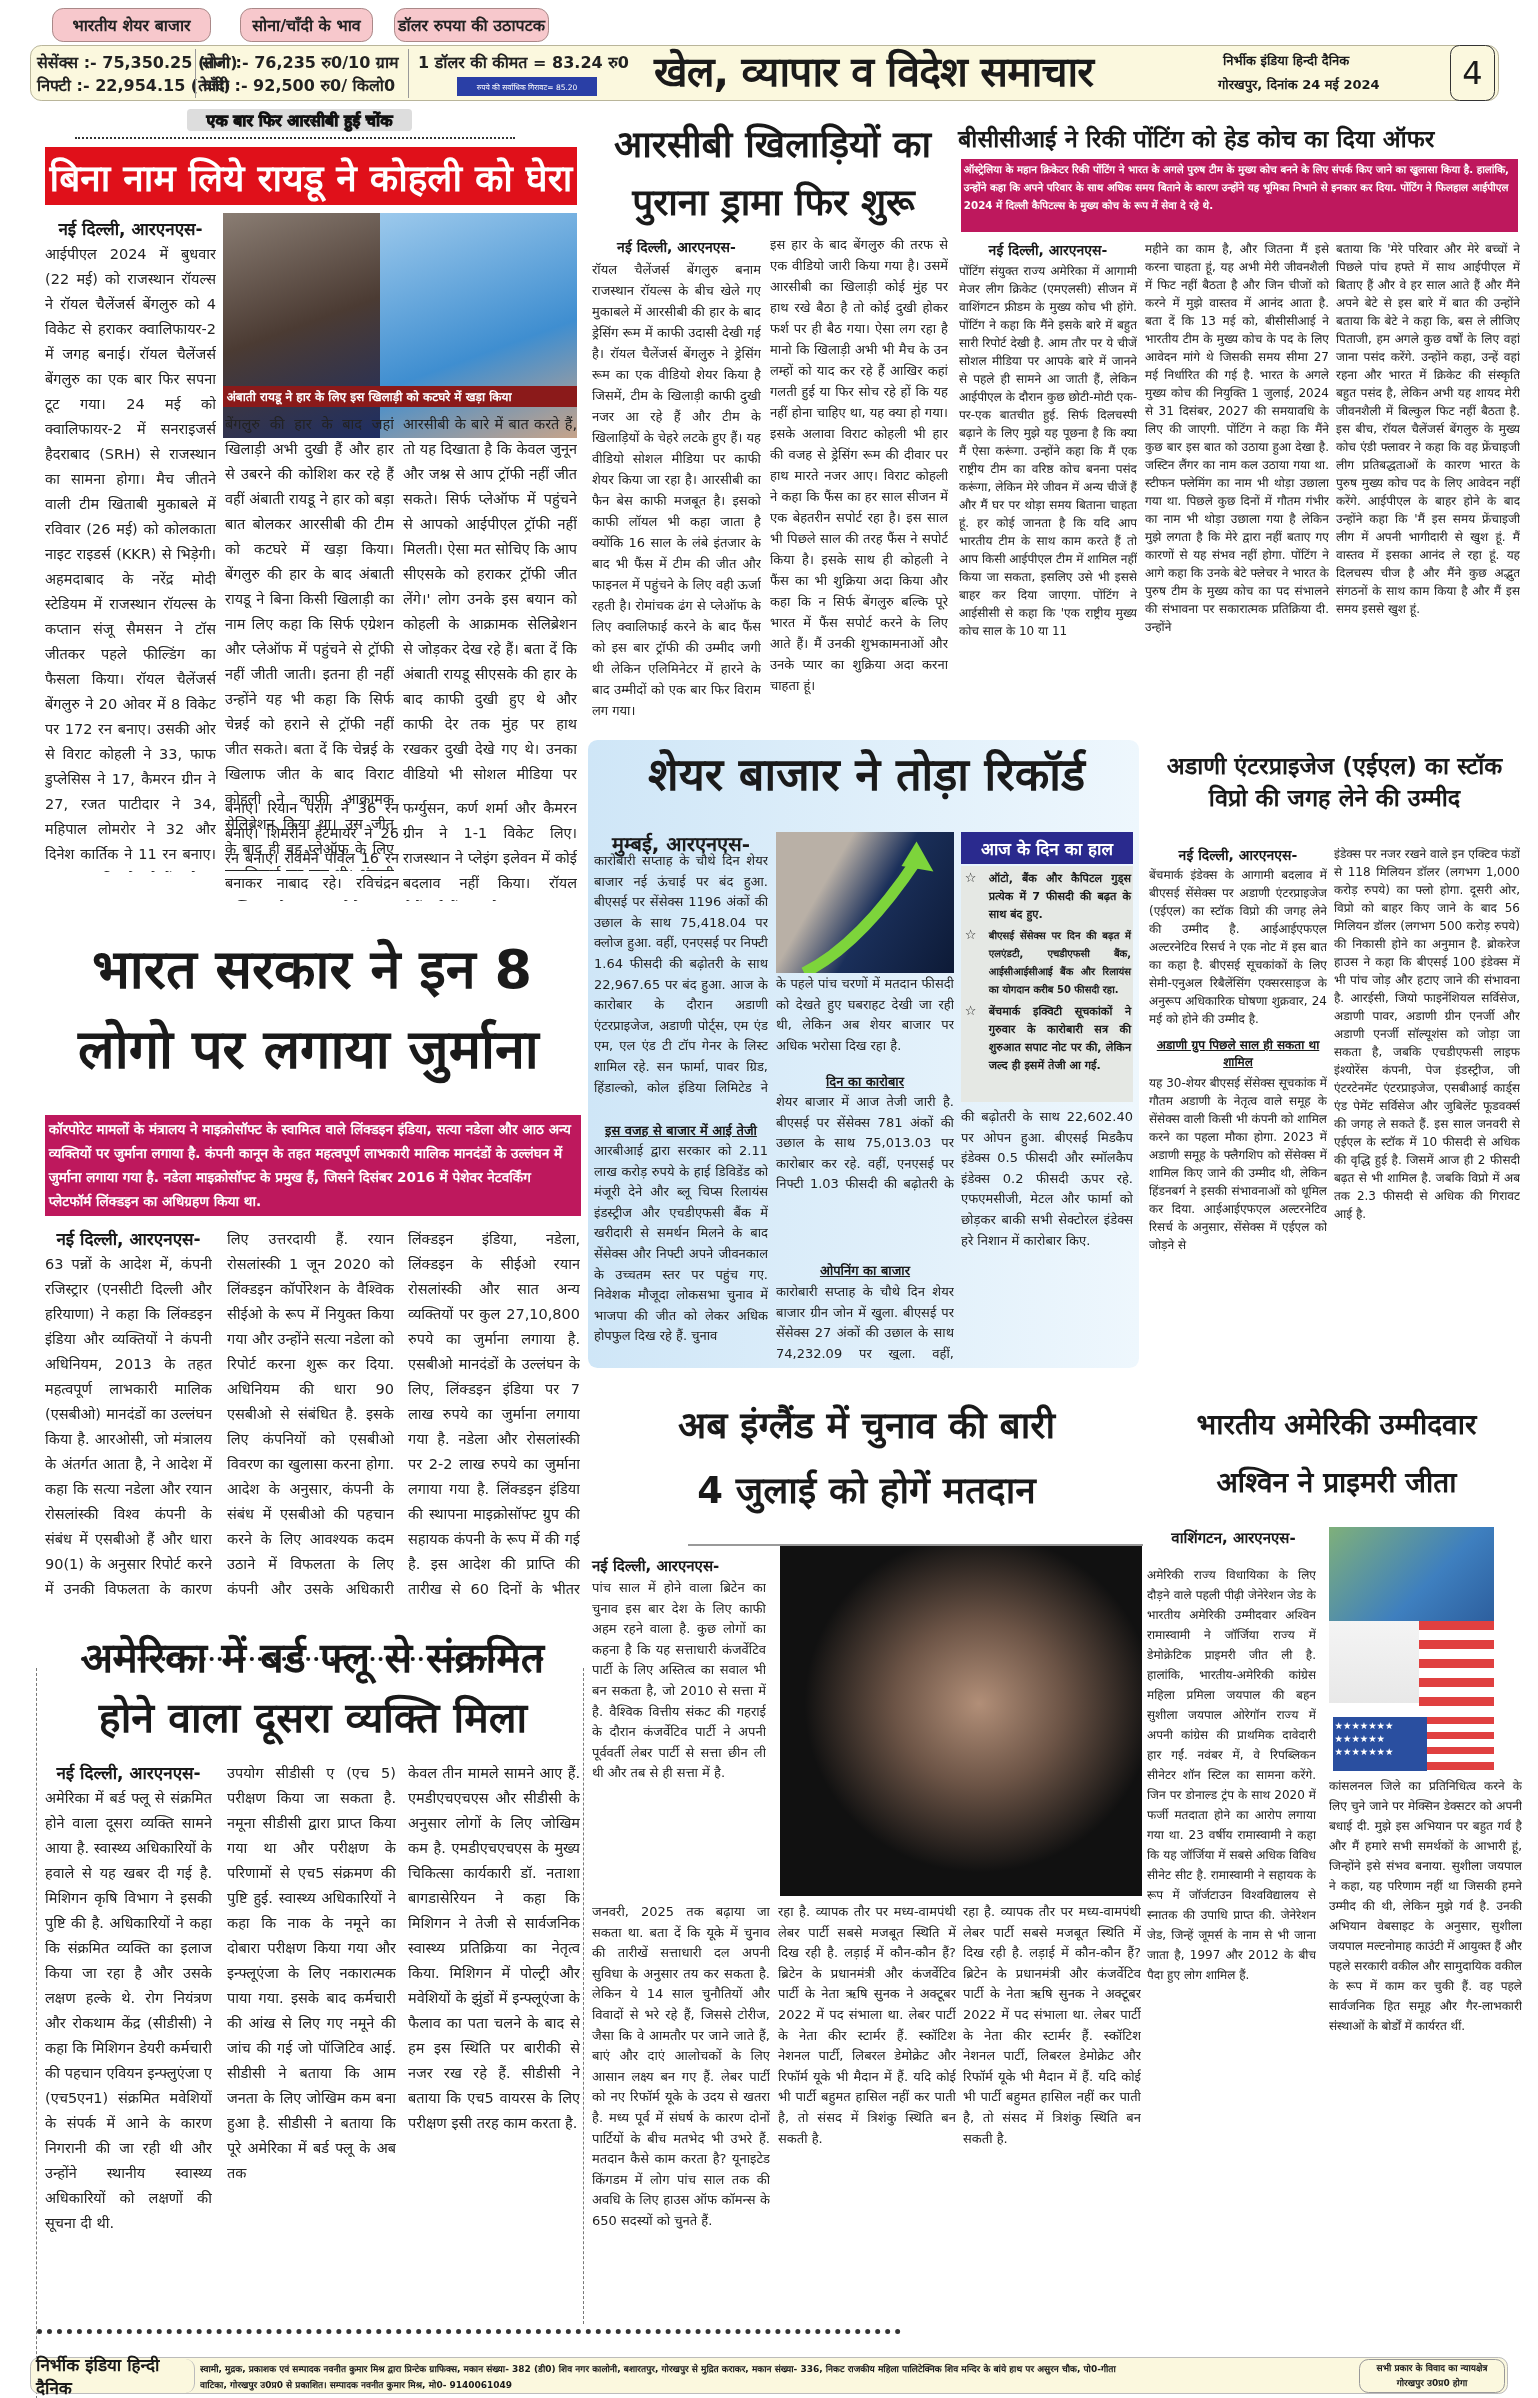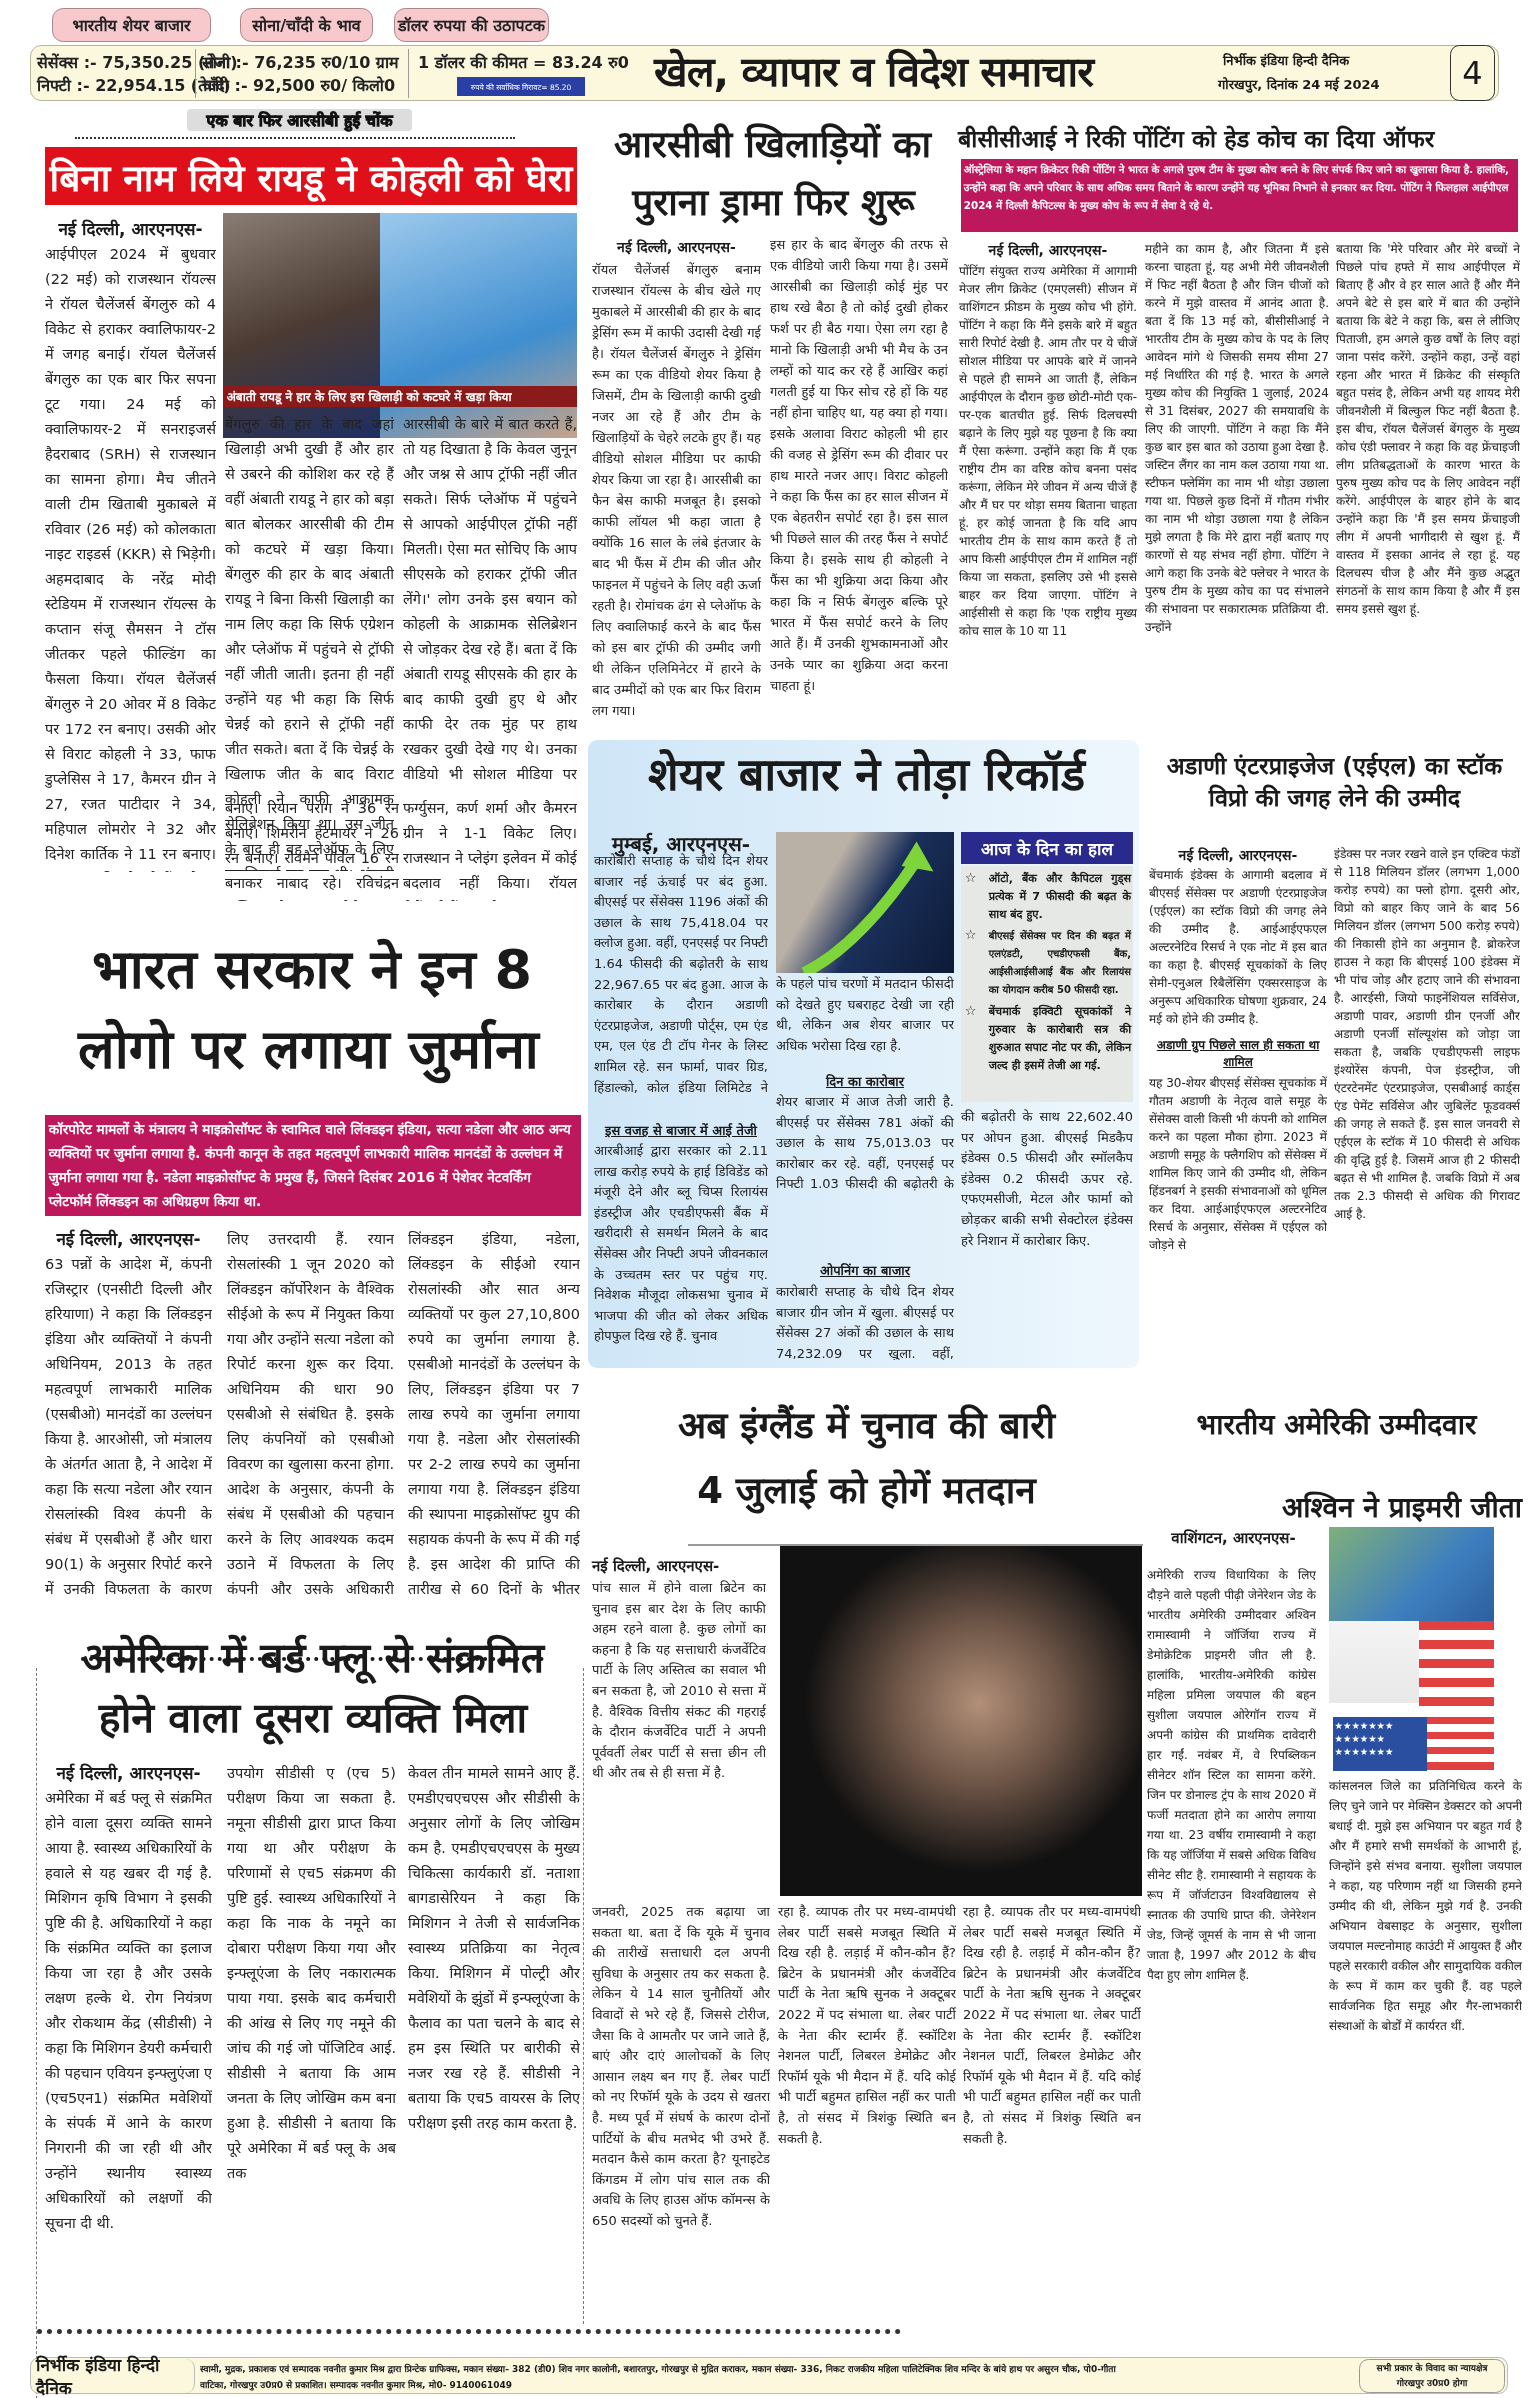--- a/index.html
+++ b/index.html
@@ -26,21 +26,21 @@
 <div class="pill" style="left:394px;width:155px;">डॉलर रुपया की उठापटक</div>
 
 <div class="ticker-box"></div>
 <div class="ticker-cell" style="left:37px;top:51px;">सेसेंक्स :- 75,350.25 (तेजी)</div>
 <div class="ticker-cell" style="left:37px;top:74px;">निफ्टी :- 22,954.15 (तेजी)</div>
 <div class="vsep" style="left:195px;"></div>
 <div class="ticker-cell" style="left:202px;top:51px;">सोना :- 76,235 रु0/10 ग्राम</div>
 <div class="ticker-cell" style="left:202px;top:74px;">चाँदी :- 92,500 रु0/ किलो0</div>
 <div class="vsep" style="left:408px;"></div>
 <div class="ticker-cell" style="left:418px;top:51px;">1 डॉलर की कीमत = 83.24 रु0</div>
-<div class="abs" style="left:457px;top:77px;width:128px;height:19px;background:#2a3fa6;color:#fff;font-size:7.5px;display:flex;align-items:center;justify-content:center;">रुपये की सर्वाधिक गिरावट= 85.20</div>
+<div class="abs" style="left:457px;top:77px;width:140px;height:19px;background:#2a3fa6;color:#fff;font-size:7.5px;display:flex;align-items:center;justify-content:center;">रुपये की सर्वाधिक गिरावट= 85.20</div>
 
 <div class="abs" style="left:618px;top:42px;font-size:41px;font-weight:bold;color:#1a1a1a;letter-spacing:-0.9px;margin-left:36px;">खेल, व्यापार व विदेश समाचार</div>
 <div class="abs" style="left:1223px;top:51px;font-size:13px;font-weight:bold;">निर्भीक इंडिया हिन्दी दैनिक</div>
 <div class="abs" style="left:1218px;top:75px;font-size:13px;font-weight:bold;">गोरखपुर, दिनांक 24 मई 2024</div>
 <div class="abs" style="left:1450px;top:45px;width:45px;height:56px;border:1.4px solid #333;border-radius:9.4px;background:#fbf8de;display:flex;align-items:center;justify-content:center;font-size:32px;">4</div>
 
 <div class="abs" style="left:187px;top:109px;width:225px;text-align:center;font-size:16px;font-weight:bold;color:#fff;-webkit-text-stroke:0.9px #111;background:#ddd;border-radius:3.7px;">एक बार फिर आरसीबी हुई चोंक</div>
 <div class="abs" style="left:75px;top:137px;width:440px;border-top:2.8px dotted #333;"></div>
 <div class="abs" style="left:45px;top:147px;width:532px;height:58px;background:#e0101a;color:#fff;font-size:37px;font-weight:bold;display:flex;align-items:center;justify-content:center;">बिना नाम लिये रायडू ने कोहली को घेरा</div>
 
@@ -140,21 +140,21 @@
 <div class="abs" style="left:688px;top:1544px;width:455px;height:1.9px;background:#999;"></div>
 
 <div class="abs dateline" style="left:592px;top:1555px;width:174px;font-size:15px;text-align:left;">नई दिल्ली, आरएनएस-</div>
 <div class="abs col-text" style="left:592px;top:1578px;width:174px;height:319px;font-size:13px;line-height:20.6px;">पांच साल में होने वाला ब्रिटेन का चुनाव इस बार देश के लिए काफी अहम रहने वाला है. कुछ लोगों का कहना है कि यह सत्ताधारी कंजर्वेटिव पार्टी के लिए अस्तित्व का सवाल भी बन सकता है, जो 2010 से सत्ता में है. वैश्विक वित्तीय संकट की गहराई के दौरान कंजर्वेटिव पार्टी ने अपनी पूर्ववर्ती लेबर पार्टी से सत्ता छीन ली थी और तब से ही सत्ता में है.</div>
 <div class="abs img-ph" style="left:780px;top:1546px;width:362px;height:350px;background:radial-gradient(ellipse at 55% 45%,#b28f78 0%,#6c5446 30%,#111 62%);"></div>
 <div class="abs col-text" style="left:592px;top:1902px;width:178px;height:422px;font-size:13px;line-height:20.6px;">जनवरी, 2025 तक बढ़ाया जा सकता था. बता दें कि यूके में चुनाव की तारीखें सत्ताधारी दल अपनी सुविधा के अनुसार तय कर सकता है. लेकिन ये 14 साल चुनौतियों और विवादों से भरे रहे हैं, जिससे टोरीज, जैसा कि वे आमतौर पर जाने जाते हैं, बाएं और दाएं आलोचकों के लिए आसान लक्ष्य बन गए हैं. लेबर पार्टी को नए रिफॉर्म यूके के उदय से खतरा है. मध्य पूर्व में संघर्ष के कारण दोनों पार्टियों के बीच मतभेद भी उभरे हैं. मतदान कैसे काम करता है? यूनाइटेड किंगडम में लोग पांच साल तक की अवधि के लिए हाउस ऑफ कॉमन्स के 650 सदस्यों को चुनते हैं.</div>
 <div class="abs col-text" style="left:778px;top:1902px;width:178px;height:422px;font-size:13px;line-height:20.6px;">रहा है. व्यापक तौर पर मध्य-वामपंथी लेबर पार्टी सबसे मजबूत स्थिति में दिख रही है. लड़ाई में कौन-कौन हैं? ब्रिटेन के प्रधानमंत्री और कंजर्वेटिव पार्टी के नेता ऋषि सुनक ने अक्टूबर 2022 में पद संभाला था. लेबर पार्टी के नेता कीर स्टार्मर हैं. स्कॉटिश नेशनल पार्टी, लिबरल डेमोक्रेट और रिफॉर्म यूके भी मैदान में हैं. यदि कोई भी पार्टी बहुमत हासिल नहीं कर पाती है, तो संसद में त्रिशंकु स्थिति बन सकती है.</div>
 <div class="abs col-text" style="left:963px;top:1902px;width:178px;height:422px;font-size:13px;line-height:20.6px;">रहा है. व्यापक तौर पर मध्य-वामपंथी लेबर पार्टी सबसे मजबूत स्थिति में दिख रही है. लड़ाई में कौन-कौन हैं? ब्रिटेन के प्रधानमंत्री और कंजर्वेटिव पार्टी के नेता ऋषि सुनक ने अक्टूबर 2022 में पद संभाला था. लेबर पार्टी के नेता कीर स्टार्मर हैं. स्कॉटिश नेशनल पार्टी, लिबरल डेमोक्रेट और रिफॉर्म यूके भी मैदान में हैं. यदि कोई भी पार्टी बहुमत हासिल नहीं कर पाती है, तो संसद में त्रिशंकु स्थिति बन सकती है.</div>
 
 <div class="abs" style="left:1151px;top:1402px;width:371px;text-align:center;font-size:28px;font-weight:bold;line-height:45px;">भारतीय अमेरिकी उम्मीदवार</div>
-<div class="abs" style="left:1151px;top:1460px;width:371px;text-align:right;font-size:28px;font-weight:bold;line-height:45px;margin-top:25px;">अश्विन ने प्राइमरी जीता</div>
+<div class="abs" style="left:1151px;top:1460px;width:371px;text-align:center;font-size:28px;font-weight:bold;line-height:45px;">अश्विन ने प्राइमरी जीता</div>
 
 <div class="abs dateline" style="left:1149px;top:1527px;width:169px;font-size:15px;">वाशिंगटन, आरएनएस-</div>
 <div class="abs col-text" style="left:1147px;top:1565px;width:169px;height:759px;font-size:12px;line-height:20px;">अमेरिकी राज्य विधायिका के लिए दौड़ने वाले पहली पीढ़ी जेनेरेशन जेड के भारतीय अमेरिकी उम्मीदवार अश्विन रामास्वामी ने जॉर्जिया राज्य में डेमोक्रेटिक प्राइमरी जीत ली है. हालांकि, भारतीय-अमेरिकी कांग्रेस महिला प्रमिला जयपाल की बहन सुशीला जयपाल ओरेगॉन राज्य में अपनी कांग्रेस की प्राथमिक दावेदारी हार गईं. नवंबर में, वे रिपब्लिकन सीनेटर शॉन स्टिल का सामना करेंगे. जिन पर डोनाल्ड ट्रंप के साथ 2020 में फर्जी मतदाता होने का आरोप लगाया गया था. 23 वर्षीय रामास्वामी ने कहा कि यह जॉर्जिया में सबसे अधिक विविध सीनेट सीट है. रामास्वामी ने सहायक के रूप में जॉर्जटाउन विश्वविद्यालय से स्नातक की उपाधि प्राप्त की. जेनेरेशन जेड, जिन्हें जूमर्स के नाम से भी जाना जाता है, 1997 और 2012 के बीच पैदा हुए लोग शामिल हैं.</div>
 <div class="abs img-ph" style="left:1329px;top:1527px;width:165px;height:94px;background:linear-gradient(135deg,#7fb07a,#3e7fbf 60%,#2d5f9e);"></div>
 <div class="abs" style="left:1329px;top:1621px;width:165px;height:150px;background:linear-gradient(180deg,#f4f4f4 0%,#e8e8e8 55%,#fff 55%);overflow:hidden;">
   <div style="position:absolute;right:0;top:0;width:75px;height:89px;background:repeating-linear-gradient(180deg,#e04040 0 9.4px,#fff 9.4px 19px);"></div>
   <div style="position:absolute;left:3.7px;bottom:0;width:94px;height:54px;background:#2a4fa0;color:#fff;font-size:9.4px;line-height:13px;padding:1.9px;">★★★★★★★<br>★★★★★★<br>★★★★★★★</div>
   <div style="position:absolute;right:0;bottom:0;width:67px;height:54px;background:repeating-linear-gradient(180deg,#e04040 0 7.5px,#fff 7.5px 15px);"></div>
 </div>
 <div class="abs col-text" style="left:1329px;top:1776px;width:193px;height:547px;font-size:12px;line-height:20px;">कांसलनल जिले का प्रतिनिधित्व करने के लिए चुने जाने पर मेक्सिन डेक्सटर को अपनी बधाई दी. मुझे इस अभियान पर बहुत गर्व है और मैं हमारे सभी समर्थकों के आभारी हूं, जिन्होंने इसे संभव बनाया. सुशीला जयपाल ने कहा, यह परिणाम नहीं था जिसकी हमने उम्मीद की थी, लेकिन मुझे गर्व है. उनकी अभियान वेबसाइट के अनुसार, सुशीला जयपाल मल्टनोमाह काउंटी में आयुक्त हैं और पहले सरकारी वकील और सामुदायिक वकील के रूप में काम कर चुकी हैं. वह पहले सार्वजनिक हित समूह और गैर-लाभकारी संस्थाओं के बोर्डों में कार्यरत थीं.</div>

